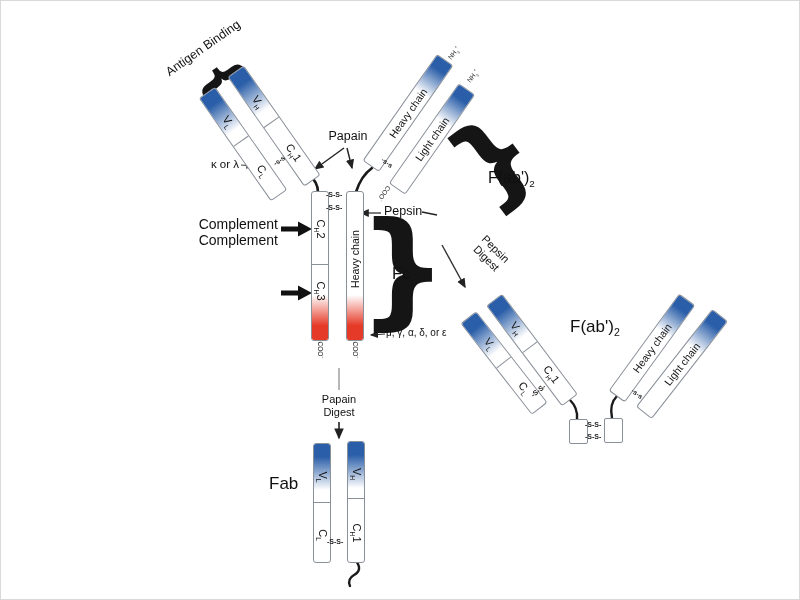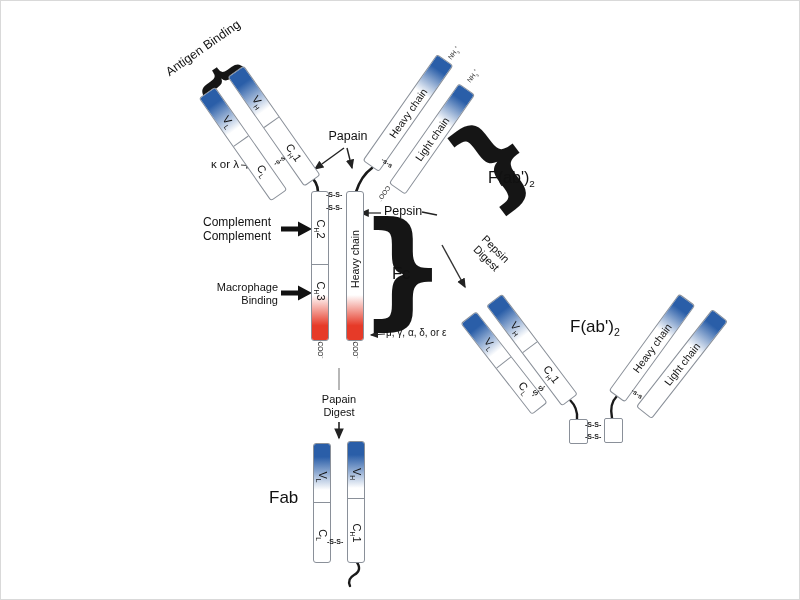--- a/index.html
+++ b/index.html
@@ -70,40 +70,36 @@
   </svg>
 
   <div class="lbl" style="left:146px;top:40px;width:112px;text-align:center;font-size:12.5px;transform:rotate(-35deg);">Antigen Binding</div>
 
   <div class="lbl" style="left:182px;top:157px;width:56px;text-align:right;font-size:11.5px;">κ or λ</div>
 
   <div class="lbl" style="left:320px;top:128px;width:54px;text-align:center;font-size:12.5px;">Papain</div>
 
   <div class="lbl" style="left:383px;top:203px;font-size:12.5px;">Pepsin</div>
 
-  <div class="lbl two-line" style="left:195px;top:215px;width:82px;text-align:center;font-size:12px;">
+  <div class="lbl two-line" style="left:195px;top:215px;width:82px;text-align:right;font-size:14px;">
     <div>Complement</div>
     <div>Complement</div>
   </div>
 
-  <div class="lbl two-line" style="left:195px;top:280px;width:82px;text-align:right;font-size:11px;">
-    <div>Macrophage</div>
-    <div>Binding</div>
-  </div>
 
   <div class="lbl" style="left:391px;top:263px;font-size:16.5px;">Fc</div>
 
   <div class="lbl" style="left:385px;top:326px;font-size:10px;">μ, γ, α, δ, or ε</div>
 
   <div class="lbl two-line" style="left:312px;top:392px;width:52px;text-align:center;font-size:11px;">
     <div>Papain</div>
     <div>Digest</div>
   </div>
 
-  <div class="lbl" style="left:268px;top:487px;font-size:17px;">Fab</div>
+  <div class="lbl" style="left:268px;top:473px;font-size:17px;">Fab</div>
 
   <div class="lbl" style="left:487px;top:168px;font-size:16px;">
     <span>F(ab')</span><sub>2</sub>
   </div>
 
   <div class="lbl" style="left:569px;top:316px;font-size:17px;">
     <span>F(ab')</span><sub>2</sub>
   </div>
 
   <div class="lbl two-line" style="left:454px;top:240px;width:72px;text-align:center;font-size:11px;transform:rotate(45deg);">

